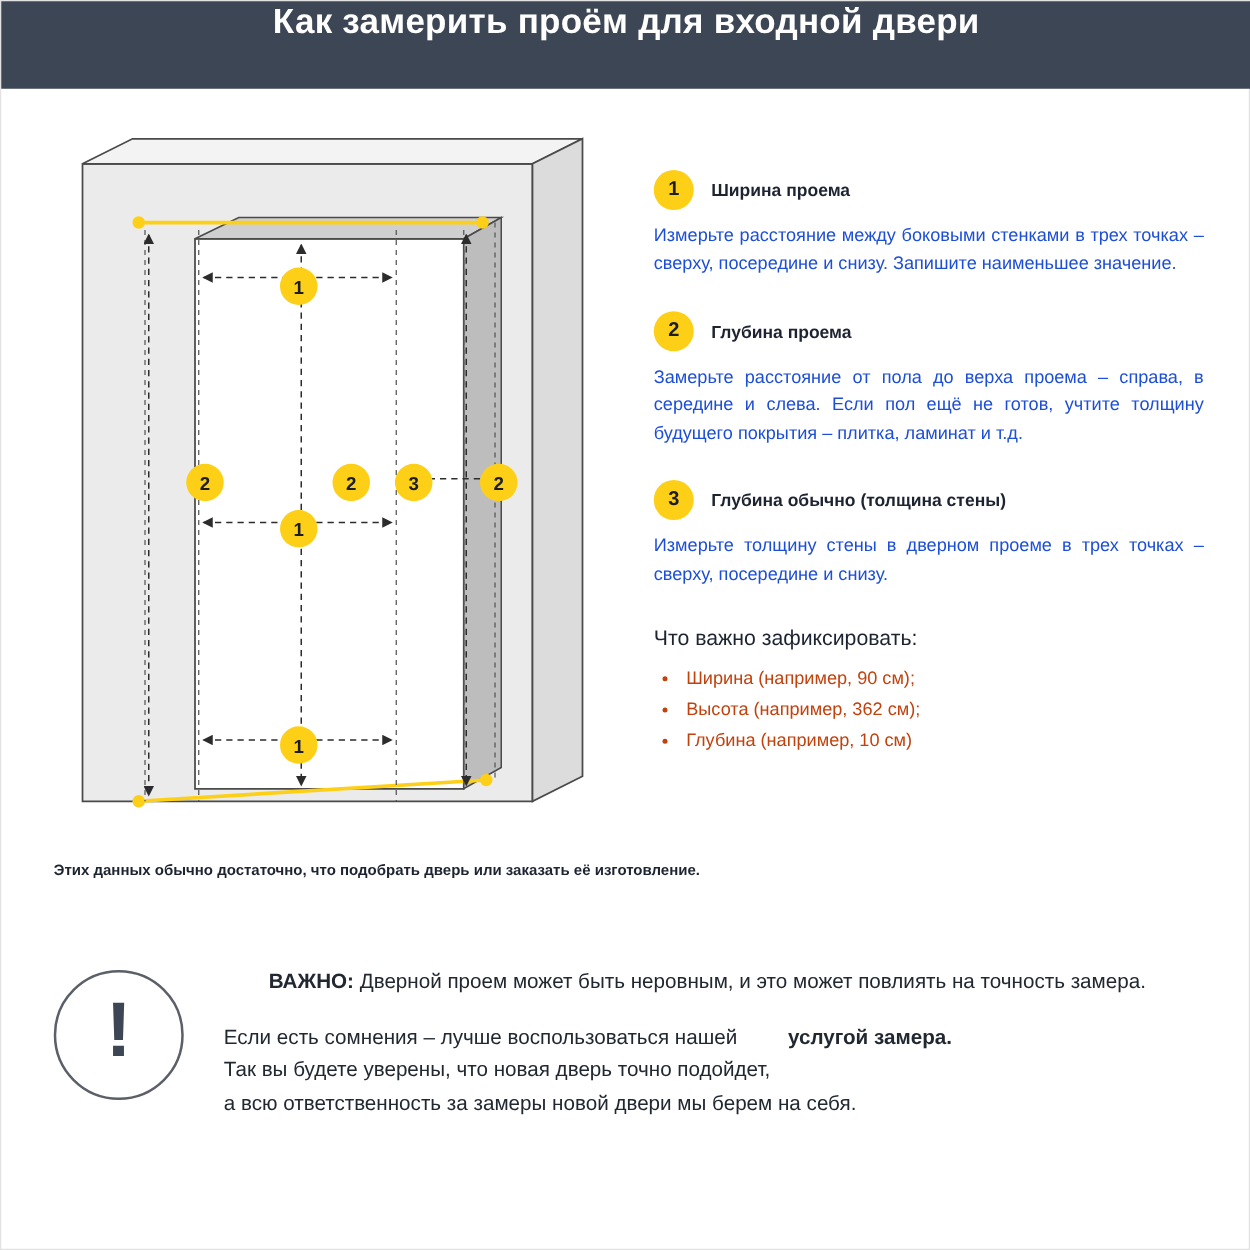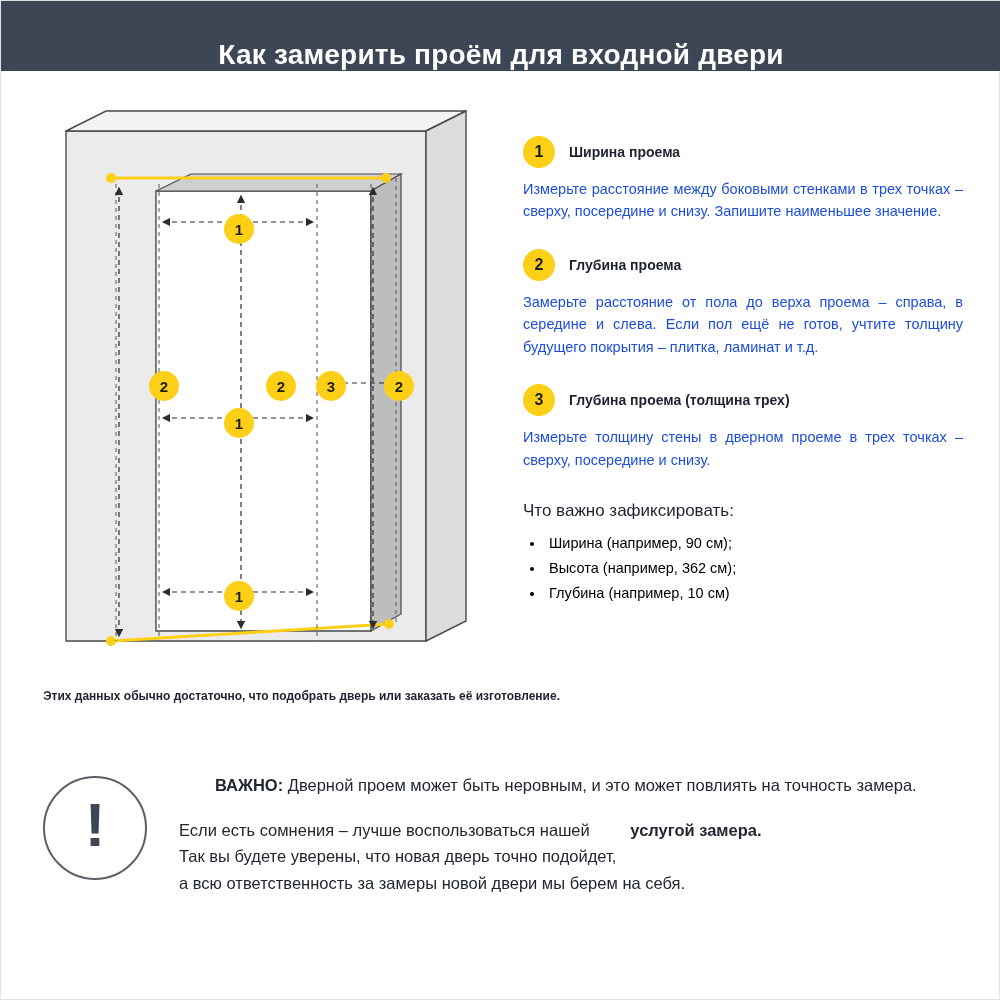--- a/index.html
+++ b/index.html
@@ -23,21 +23,21 @@
   }
 
   
   .header {
     position: absolute;
     left: 0; top: 0;
     width: 1000px;
     height: 70px;
     background: #3d4654;
     display: flex;
-    align-items: flex-end;
+    align-items: flex-start;
     justify-content: center;
   }
   .header-title {
     color: #ffffff;
     font-size: 28px;
     font-weight: bold;
     letter-spacing: 0.2px;
   }
 
   
@@ -94,21 +94,21 @@
     font-size: 17px;
     font-weight: normal;
     color: #1d2330;
     margin-bottom: 10px;
   }
   .capture-list {
     margin: 0;
     padding-left: 22px;
     font-size: 14.5px;
     line-height: 1.7;
-    color: #000000;
+    color: #c2410c;
   }
   .capture-list li { padding-left: 4px; }
 
   
   .summary {
     position: absolute;
     left: 42px;
     top: 688px;
     width: 920px;
     font-size: 12px;
@@ -256,21 +256,21 @@
       <div class="step-head">
         <div class="badge">2</div>
         <div class="step-title">Глубина проема</div>
       </div>
       <div class="step-text">Замерьте расстояние от пола до верха проема – справа, в середине и слева. Если пол ещё не готов, учтите толщину будущего покрытия – плитка, ламинат и т.д.</div>
     </div>
 
     <div class="step">
       <div class="step-head">
         <div class="badge">3</div>
-        <div class="step-title">Глубина проема (толщина трех)</div>
+        <div class="step-title">Глубина обычно (толщина стены)</div>
       </div>
       <div class="step-text">Измерьте толщину стены в дверном проеме в трех точках – сверху, посередине и снизу.</div>
     </div>
 
     <div class="capture-block">
       <div class="capture-title">Что важно зафиксировать:</div>
       <ul class="capture-list">
         <li>Ширина (например, 90 см);</li>
         <li>Высота (например, 362 см);</li>
         <li>Глубина (например, 10 см)</li>

